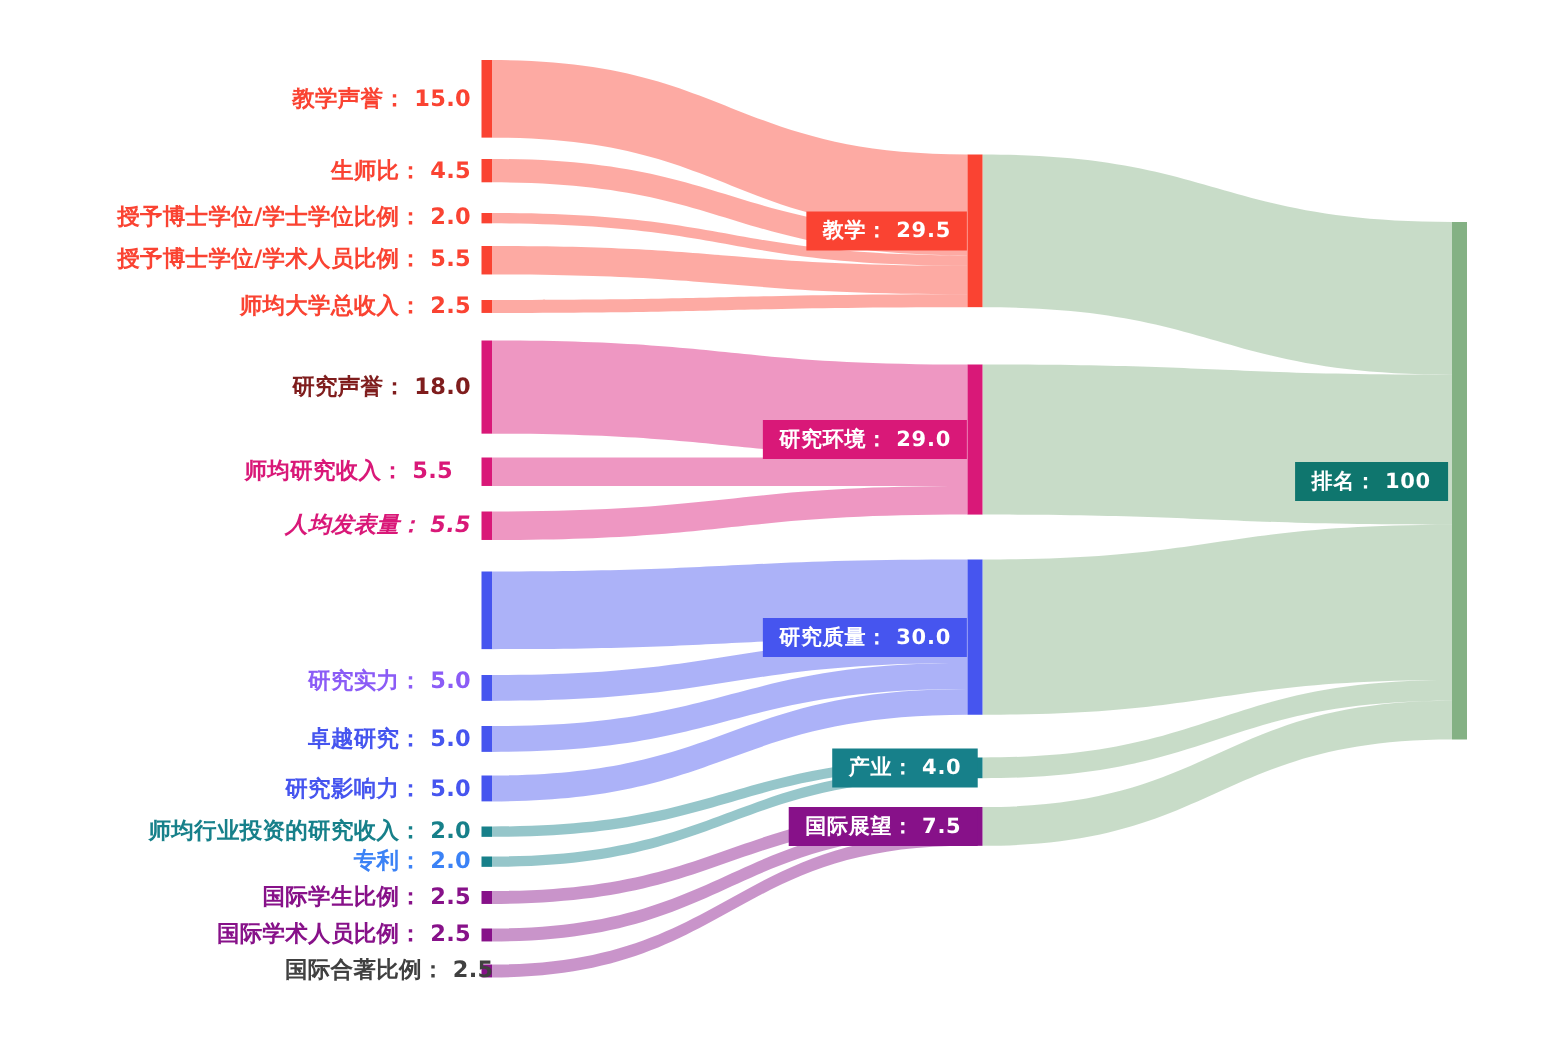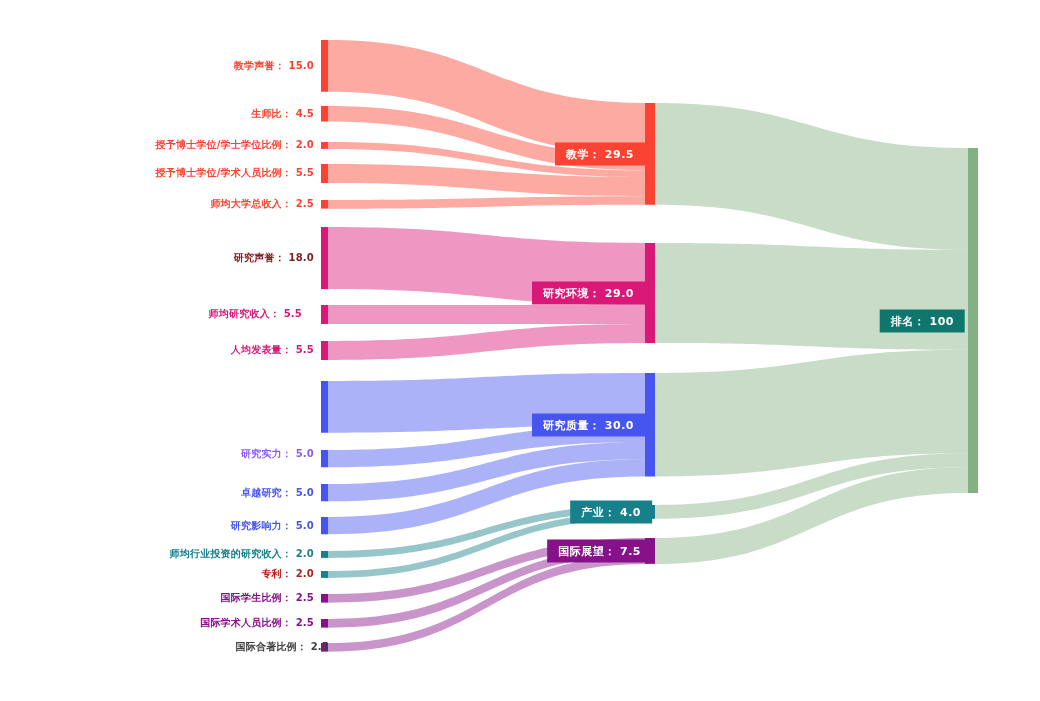--- a/index.html
+++ b/index.html
@@ -2,29 +2,29 @@
 <html><head>
 <meta charset="utf-8">
 <style>
   html,body{margin:0;padding:0;background:#ffffff;}
   body{font-family:"DejaVu Sans","Liberation Sans",sans-serif;}
   #stage{position:relative;width:1040px;height:701px;background:#ffffff;overflow:hidden;}
   #flows{position:absolute;left:0;top:0;}
   #labels{position:absolute;left:0;top:0;width:1040px;height:701px;pointer-events:none;}
   .src-label{
     position:absolute;
-    font-size:10px;
+    font-size:15px;
     font-weight:bold;
     white-space:nowrap;
     transform:translate(-100%,-50%);
     letter-spacing:0.2px;
   }
   .box-label{
     position:absolute;
-    font-size:11px;
+    font-size:14px;
     font-weight:bold;
     color:#ffffff;
     white-space:nowrap;
     padding:4px 11px;
     transform:translate(-100%,-50%);
     letter-spacing:0.5px;
   }
 </style>
 </head>
 <body>
@@ -79,28 +79,28 @@
     </svg>
   <div id="labels">
       <div class="src-label" style="left: 314px; top: 65.875px; color: rgb(250, 67, 50);">教学声誉：&nbsp;15.0</div>
       <div class="src-label" style="left: 314px; top: 113.763px; color: rgb(250, 67, 50);">生师比：&nbsp;4.5</div>
       <div class="src-label" style="left: 314px; top: 145.45px; color: rgb(250, 67, 50);">授予博士学位/学士学位比例：&nbsp;2.0</div>
       <div class="src-label" style="left: 314px; top: 173.488px; color: rgb(250, 67, 50);">授予博士学位/学术人员比例：&nbsp;5.5</div>
       <div class="src-label" style="left: 314px; top: 204.312px; color: rgb(250, 67, 50);">师均大学总收入：&nbsp;2.5</div>
       <div class="box-label" style="left: 645px; top: 153.887px; background: rgb(250, 67, 50);">教学：&nbsp;29.5</div>
       <div class="src-label" style="left: 314px; top: 258.05px; color: #7f1d1d;">研究声誉：&nbsp;18.0</div>
       <div class="src-label" style="left: 302px; top: 314.488px; color: rgb(217, 24, 120);">师均研究收入：&nbsp;5.5</div>
-      <div class="src-label" style="left: 314px; top: 350.488px; color: rgb(217, 24, 120);">人均发表量：&nbsp;5.5</div>
+      <div class="src-label" style="left: 314px; top: 350.488px; color: rgb(217, 24, 120); font-style: italic;">人均发表量：&nbsp;5.5</div>
       <div class="box-label" style="left: 645px; top: 293.025px; background: rgb(217, 24, 120);">研究环境：&nbsp;29.0</div>
       <div class="src-label" style="left: 314px; top: 454px; color: #8b5cf6;">研究实力：&nbsp;5.0</div>
       <div class="src-label" style="left: 314px; top: 492.625px; color: rgb(70, 85, 239);">卓越研究：&nbsp;5.0</div>
       <div class="src-label" style="left: 314px; top: 525.625px; color: rgb(70, 85, 239);">研究影响力：&nbsp;5.0</div>
       <div class="box-label" style="left: 645px; top: 424.75px; background: rgb(70, 85, 239);">研究质量：&nbsp;30.0</div>
       <div class="src-label" style="left: 314px; top: 554.45px; color: rgb(23, 128, 138);">师均行业投资的研究收入：&nbsp;2.0</div>
-      <div class="src-label" style="left: 314px; top: 574.45px; color: #b91c1c;">专利：&nbsp;2.0</div>
+      <div class="src-label" style="left: 314px; top: 574.45px; color: #3b82f6;">专利：&nbsp;2.0</div>
       <div class="box-label" style="left: 652px; top: 511.9px; background: rgb(23, 128, 138);">产业：&nbsp;4.0</div>
       <div class="src-label" style="left: 314px; top: 598.312px; color: rgb(135, 17, 137);">国际学生比例：&nbsp;2.5</div>
       <div class="src-label" style="left: 314px; top: 623.312px; color: rgb(135, 17, 137); text-align: right;">国际学术人员比例：&nbsp;2.5</div>
       <div class="src-label" style="left: 314px; top: 647.312px; color: #404040; margin-left: 15px;">国际合著比例：&nbsp;2.5</div>
       <div class="box-label" style="left: 652px; top: 550.938px; background: rgb(135, 17, 137);">国际展望：&nbsp;7.5</div>
       <div class="box-label" style="left: 965px; top: 320.5px; background: #0f766e;">排名：&nbsp;100</div>
     </div>
 </div>
 
 </body></html>

